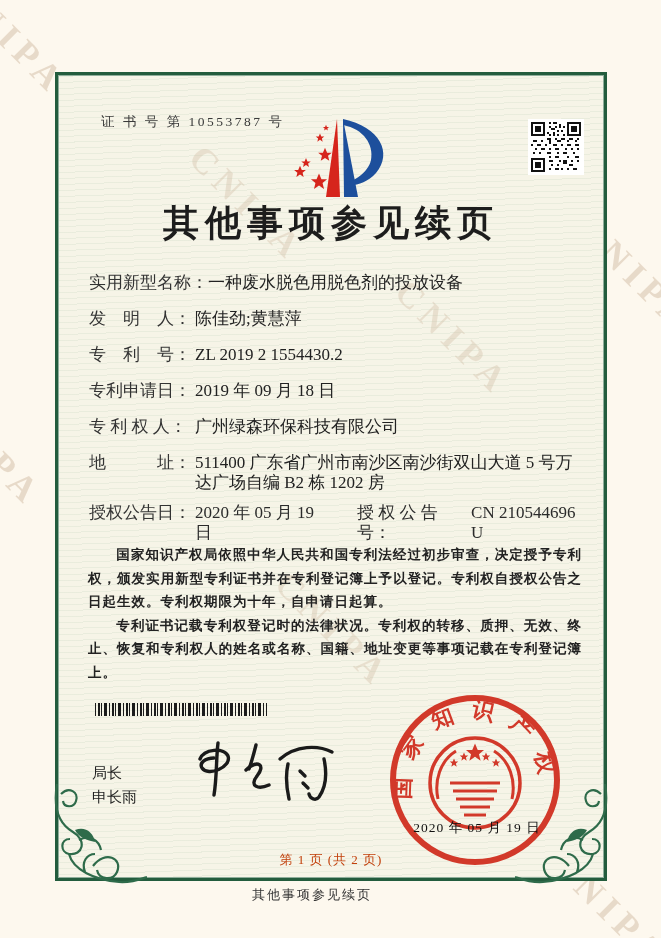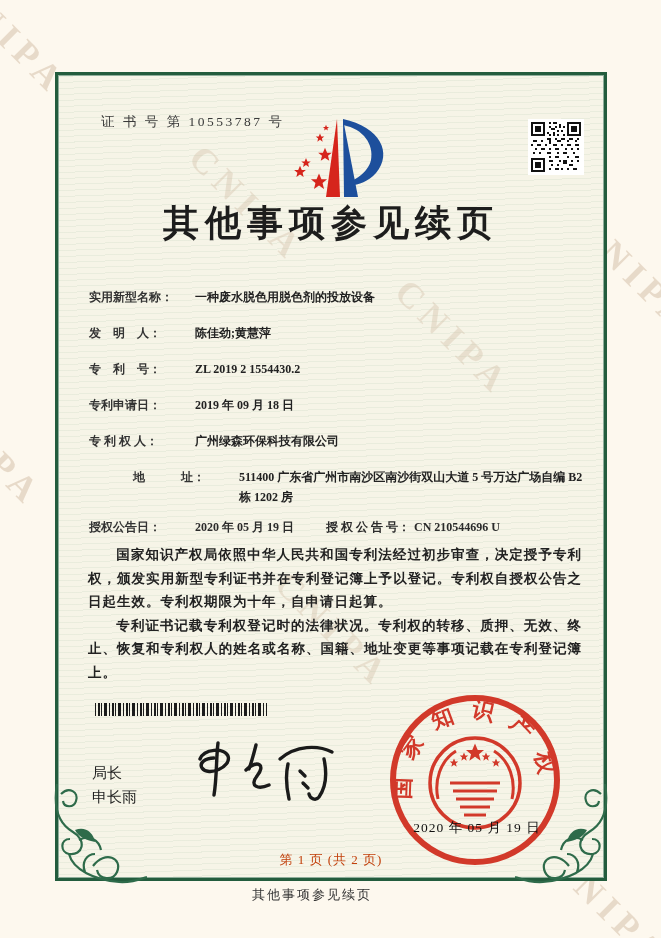--- a/index.html
+++ b/index.html
@@ -50,21 +50,21 @@
   .logo { position:absolute; left:222px; top:40px; }
   .qr { position:absolute; left:470px; top:44px; width:56px; height:56px; background:#fff; padding:3px; }
   .qr svg { width:100%; height:100%; }
 
   .title {
     position:absolute; left:0; top:124px; width:100%;
     text-align:center; font-size:36px; font-weight:bold;
     letter-spacing:6px; color:#1d1d1d;
   }
 
-  .fields { position:absolute; left:31px; top:212px; width:494px; font-size:12px;font-weight:bold; }
+  .fields { position:absolute; left:31px; top:198px; width:494px; font-size:17px; }
   .frow { display:flex; margin-bottom:16px; line-height:20px; }
   .flabel { flex:0 0 106px; white-space:nowrap; color:#333; }
   .fvalue { flex:1; color:#222; }
   .grant-row { display:flex; line-height:20px; }
   .grant-pair2 { margin-left:32px; display:flex; }
 
   .paras {
     position:absolute; left:30px; top:468px; width:494px;
     font-size:13.5px; line-height:23.5px; letter-spacing:1px;
     text-align:justify; color:#222;
@@ -174,21 +174,21 @@
       <span class="fvalue">ZL 2019 2 1554430.2</span>
     </div>
     <div class="frow">
       <span class="flabel">专利申请日：</span>
       <span class="fvalue">2019 年 09 月 18 日</span>
     </div>
     <div class="frow">
       <span class="flabel">专 利 权 人：</span>
       <span class="fvalue">广州绿森环保科技有限公司</span>
     </div>
-    <div class="frow" style="margin-bottom:10px;margin-left:44px;">
+    <div class="frow" style="margin-bottom:10px;">
       <span class="flabel">地　　　址：</span>
       <span class="fvalue">511400 广东省广州市南沙区南沙街双山大道 5 号万达广场自编 B2 栋 1202 房</span>
     </div>
     <div class="grant-row">
       <span class="flabel">授权公告日：</span>
       <span>2020 年 05 月 19 日</span>
       <span class="grant-pair2">
         <span>授 权 公 告 号：</span>
         <span style="margin-left:4px;">CN 210544696 U</span>
       </span>

